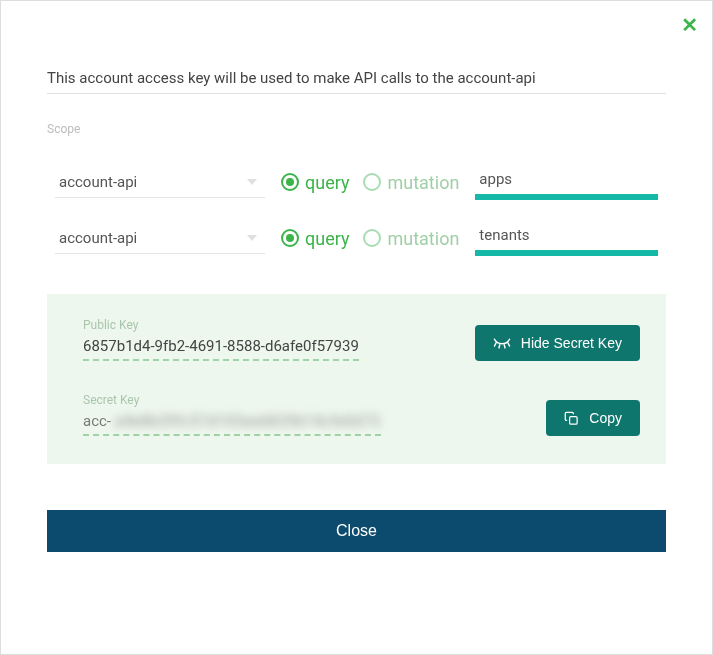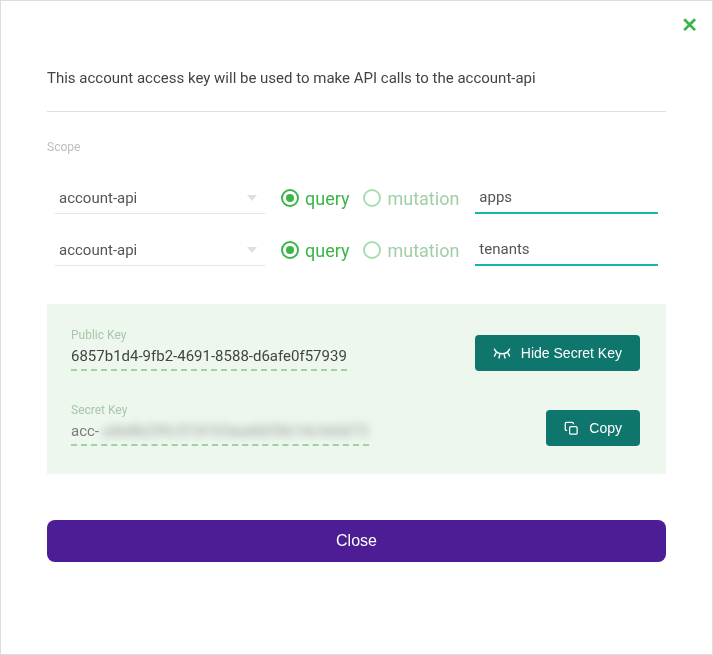--- a/index.html
+++ b/index.html
@@ -30,21 +30,21 @@
     padding: 50px 28px 0 28px;
   }
   .field-label {
     font-size: 12px;
     color: #bdbdbd;
     margin-bottom: 4px;
   }
   .desc-value {
     font-size: 15px;
     color: #444;
-    padding-bottom: 24px;
+    padding-bottom: 6px;
     border-bottom: 1px solid #e0e0e0;
   }
   .scope-block { margin-top: 28px; }
   .tabs {
     display: flex;
     border-bottom: 2px solid #3bb54a;
     margin-top: 6px;
   }
   .tab {
     padding: 6px 14px;
@@ -101,27 +101,27 @@
     border-radius: 50%;
     background: #3bb54a;
   }
   .radio .lbl { color: #3bb54a; }
   .radio.unchecked .lbl { color: #a0cfa6; }
   .name-field {
     flex: 1;
     font-size: 15px;
     color: #555;
     padding: 6px 4px;
-    border-bottom: 2px solid #14b8a6;
+    border-bottom: 6px solid #14b8a6;
   }
   .key-panel {
     margin-top: 18px;
     background: #edf7ee;
     border-radius: 0;
-    padding: 24px 26px 28px 24px;
+    padding: 24px 26px 28px 36px;
   }
   .key-row {
     display: flex;
     align-items: flex-end;
     justify-content: space-between;
     gap: 20px;
   }
   .key-row + .key-row { margin-top: 32px; }
   .key-left { flex: 1; min-width: 0; }
   .key-label { font-size: 12px; color: #a9c6ac; margin-bottom: 4px; }
@@ -162,24 +162,24 @@
     display: inline-flex;
     align-items: center;
     gap: 10px;
     cursor: pointer;
     white-space: nowrap;
   }
   .btn svg { display: block; }
   .close-btn {
     width: 100%;
     margin-top: 46px;
-    background: #4c1d95;
+    background: #0c4a6e;
     color: #fff;
     border: none;
-    border-radius: 8px;
+    border-radius: 0;
     padding: 12px 0;
     font-size: 16px;
     cursor: pointer;
   }
 </style>
 </head>
 <body>
 
 <div class="modal">
   <div class="close-x">✕</div>

